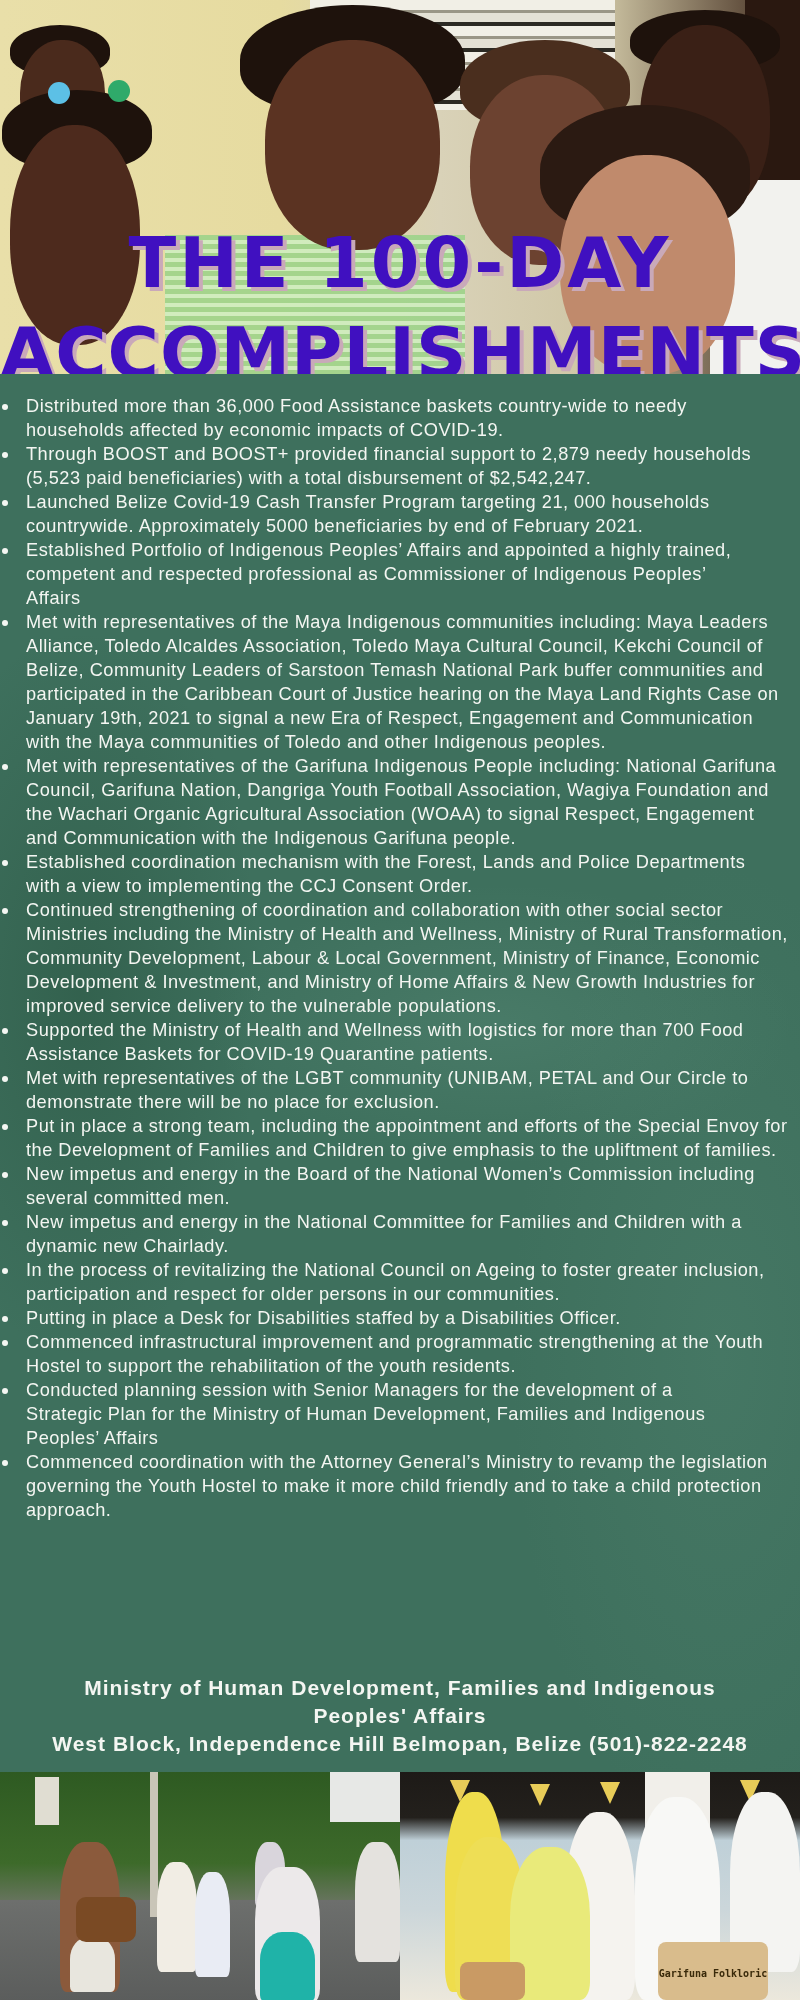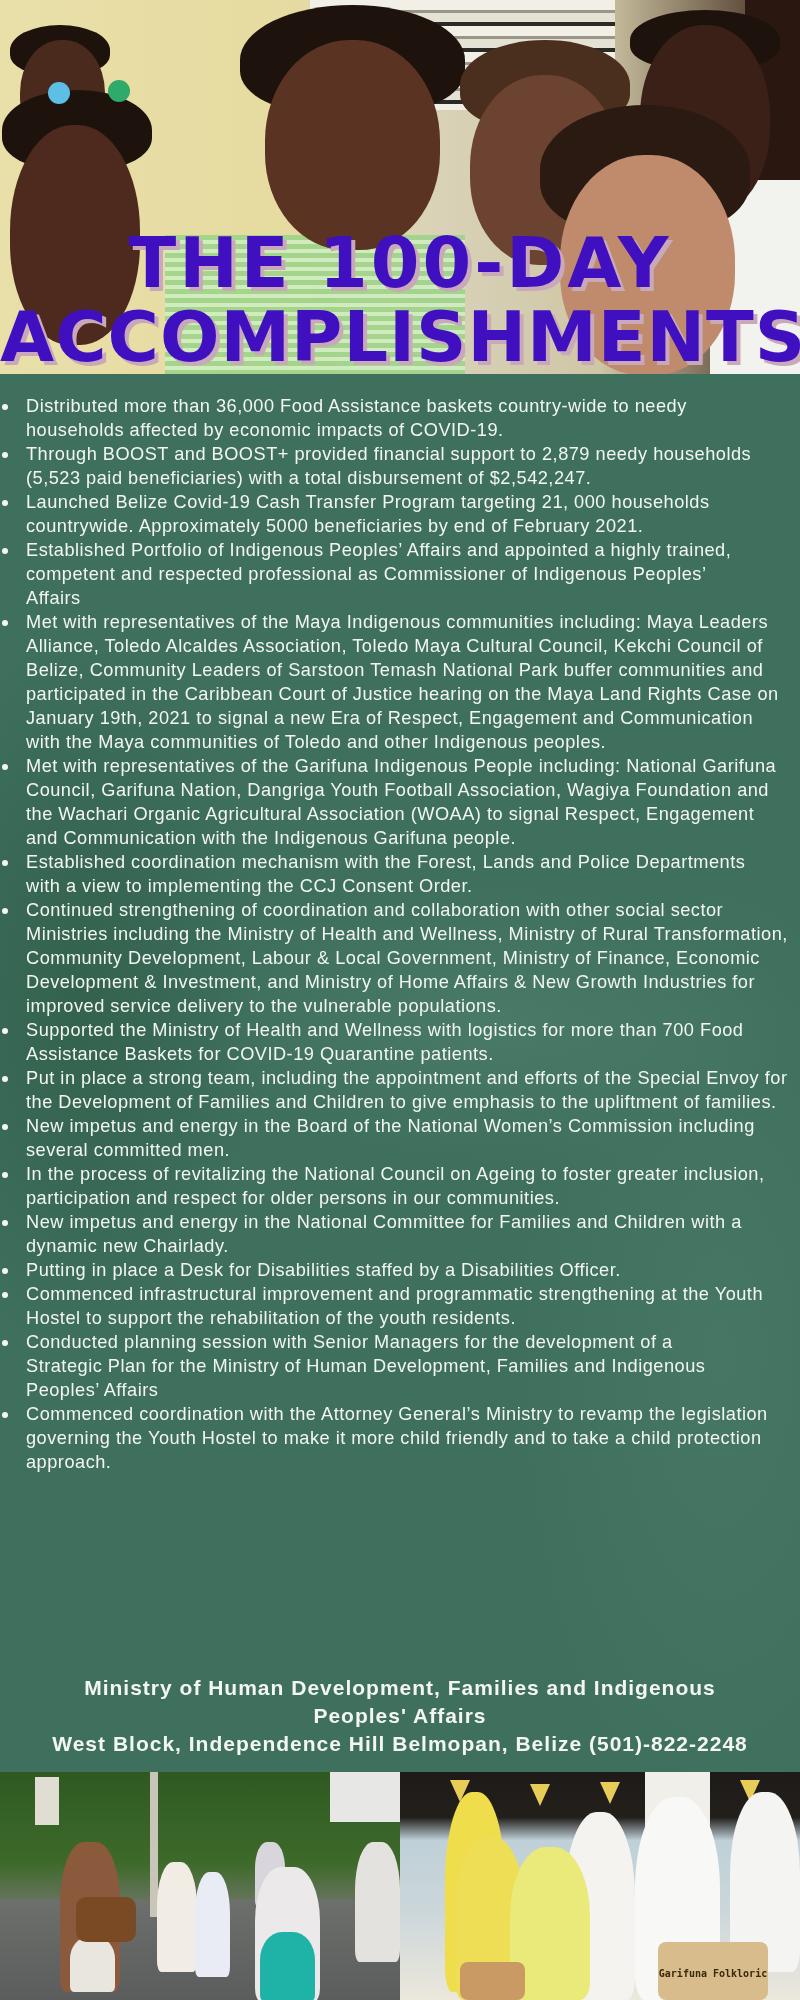--- a/index.html
+++ b/index.html
@@ -28,21 +28,21 @@
   .shirt { position: absolute; left: 165px; top: 235px; width: 300px; height: 140px;
     background: repeating-linear-gradient(0deg, #9ed48a 0 5px, #cfeec0 5px 9px), #9ed48a; opacity: .9; }
   .white-shirt { position: absolute; left: 710px; top: 180px; width: 90px; height: 194px; background: #f2f2ee; }
   .bow1 { position: absolute; left: 48px; top: 82px; width: 22px; height: 22px; border-radius: 50%; background: #5cc0e6; }
   .bow2 { position: absolute; left: 108px; top: 80px; width: 22px; height: 22px; border-radius: 50%; background: #2faa6a; }
 
   .title { position: absolute; left: 0; top: 228px; width: 800px; text-align: center; margin: 0;
     font-family: "DejaVu Sans", sans-serif; font-weight: bold; color: #4010c0;
     text-shadow: 4px 4px 0 #c9a9b9; letter-spacing: 1px; line-height: 1; }
   .title .l1 { display: block; font-size: 70px; letter-spacing: 3px; }
-  .title .l2 { display: block; font-size: 70px; margin-top: 4px; text-align: center; }
+  .title .l2 { display: block; font-size: 70px; margin-top: 20px; text-align: center; }
 
   
   .panel { position: absolute; left: 0; top: 374px; width: 800px; height: 1398px;
     background:
       radial-gradient(ellipse 260px 520px at 80px 620px, rgba(30,70,50,.35), transparent 70%),
       radial-gradient(ellipse 300px 700px at 720px 980px, rgba(90,140,120,.25), transparent 70%),
       radial-gradient(ellipse 420px 200px at 500px 650px, rgba(120,170,150,.18), transparent 70%),
       #3e705d; }
   .list { position: absolute; left: 0; top: 20px; width: 800px; margin: 0; padding: 0 0 0 26px; list-style: none; box-sizing: border-box; }
   .list li { position: relative; color: #f4f6f2; font-size: 18.2px; line-height: 24px; letter-spacing: .5px; padding-right: 10px; }
@@ -119,24 +119,25 @@
   <ul class="list">
     <li>Distributed more than 36,000 Food Assistance baskets country-wide to needy households affected by economic impacts of COVID-19.</li>
     <li>Through BOOST and BOOST+ provided financial support to 2,879 needy households (5,523 paid beneficiaries) with a total disbursement of $2,542,247.</li>
     <li>Launched Belize Covid-19 Cash Transfer Program targeting 21, 000 households countrywide. Approximately 5000 beneficiaries by end of February 2021.</li>
     <li style="padding-right:50px">Established Portfolio of Indigenous Peoples’ Affairs and appointed a highly trained, competent and respected professional as Commissioner of Indigenous Peoples’ Affairs</li>
     <li>Met with representatives of the Maya Indigenous communities including: Maya Leaders Alliance, Toledo Alcaldes Association, Toledo Maya Cultural Council, Kekchi Council of Belize, Community Leaders of Sarstoon Temash National Park buffer communities and participated in the Caribbean Court of Justice hearing on the Maya Land Rights Case on January 19th, 2021 to signal a new Era of Respect, Engagement and Communication with the Maya communities of Toledo and other Indigenous peoples.</li>
     <li>Met with representatives of the Garifuna Indigenous People including: National Garifuna Council, Garifuna Nation, Dangriga Youth Football Association, Wagiya Foundation and the Wachari Organic Agricultural Association (WOAA) to signal Respect, Engagement and Communication with the Indigenous Garifuna people.</li>
     <li style="padding-right:40px">Established coordination mechanism with the Forest, Lands and Police Departments with a view to implementing the CCJ Consent Order.</li>
     <li>Continued strengthening of coordination and collaboration with other social sector Ministries including the Ministry of Health and Wellness, Ministry of Rural Transformation, Community Development, Labour &amp; Local Government, Ministry of Finance, Economic Development &amp; Investment, and Ministry of Home Affairs &amp; New Growth Industries for improved service delivery to the vulnerable populations.</li>
     <li>Supported the Ministry of Health and Wellness with logistics for more than 700 Food Assistance Baskets for COVID-19 Quarantine patients.</li>
+    <li>Met with representatives of the LGBT community (UNIBAM, PETAL and Our Circle to demonstrate there will be no place for exclusion.</li>
     <li>Put in place a strong team, including the appointment and efforts of the Special Envoy for the Development of Families and Children to give emphasis to the upliftment of families.</li>
     <li>New impetus and energy in the Board of the National Women’s Commission including several committed men.</li>
+    <li>New impetus and energy in the National Committee for Families and Children with a dynamic new Chairlady.</li>
     <li>In the process of revitalizing the National Council on Ageing to foster greater inclusion, participation and respect for older persons in our communities.</li>
-    <li>New impetus and energy in the National Committee for Families and Children with a dynamic new Chairlady.</li>
     <li>Putting in place a Desk for Disabilities staffed by a Disabilities Officer.</li>
     <li>Commenced infrastructural improvement and programmatic strengthening at the Youth Hostel to support the rehabilitation of the youth residents.</li>
     <li style="padding-right:50px">Conducted planning session with Senior Managers for the development of a Strategic Plan for the Ministry of Human Development, Families and Indigenous Peoples’ Affairs</li>
     <li>Commenced coordination with the Attorney General’s Ministry to revamp the legislation governing the Youth Hostel to make it more child friendly and to take a child protection approach.</li>
   </ul>
 
   <div class="footer">
     <div class="ministry">Ministry of Human Development, Families and Indigenous Peoples' Affairs</div>
     <div class="address">West Block, Independence Hill Belmopan, Belize (501)-822-2248</div>
   </div>

